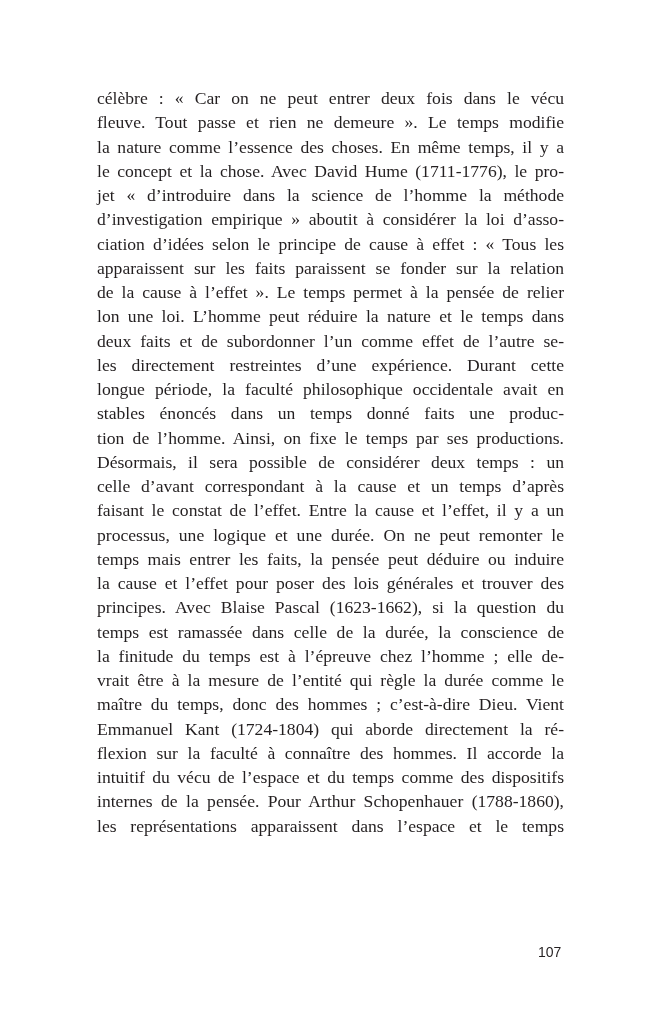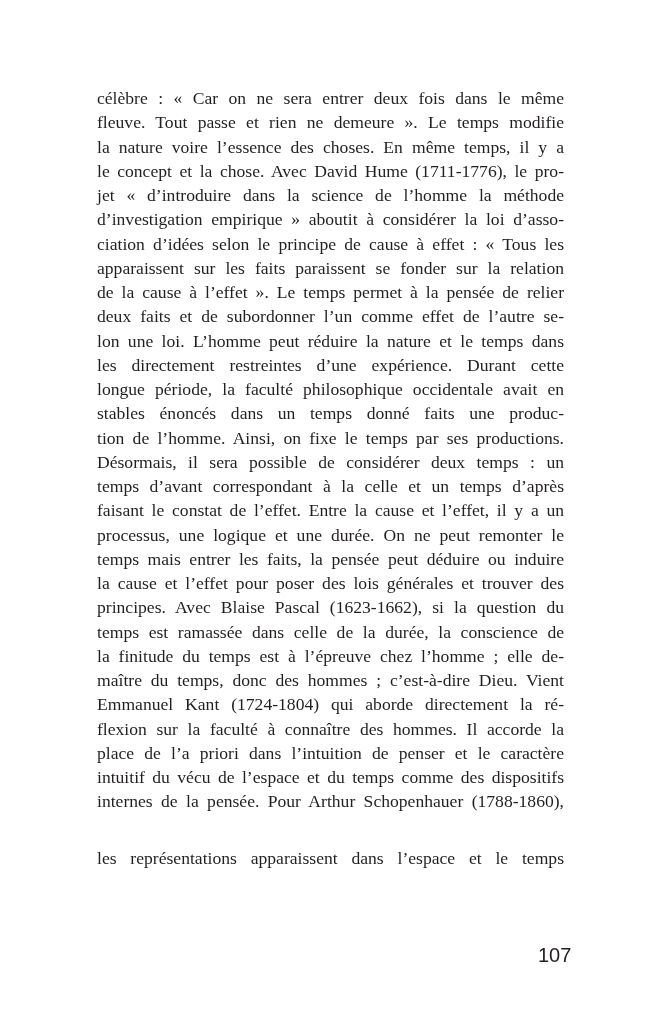--- a/index.html
+++ b/index.html
@@ -33,63 +33,62 @@
     .line {
       display: block;
       white-space: nowrap;
       text-align: justify;
       text-align-last: justify;
       height: 24.25px;
       overflow: visible;
     }
     .line.last {
       text-align-last: justify;
-      margin-top: 32px;
     }
     .page-number {
       position: absolute;
       left: 538px;
       top: 944px;
       font-family: "Liberation Sans", "DejaVu Sans", sans-serif;
-      font-size: 20px;
+      font-size: 14px;
       color: #231f20;
     }
   </style>
 </head>
 <body>
 
 <div class="page">
   <div class="text-block">
-    <span class="line">célèbre : « Car on ne sera entrer deux fois dans le même</span>
+    <span class="line">célèbre : « Car on ne peut entrer deux fois dans le vécu</span>
     <span class="line">fleuve. Tout passe et rien ne demeure ». Le temps modifie</span>
-    <span class="line">la nature voire l’essence des choses. En même temps, il y a</span>
+    <span class="line">la nature comme l’essence des choses. En même temps, il y a</span>
     <span class="line">le concept et la chose. Avec David Hume (1711-1776), le pro-</span>
     <span class="line">jet « d’introduire dans la science de l’homme la méthode</span>
     <span class="line">d’investigation empirique » aboutit à considérer la loi d’asso-</span>
     <span class="line">ciation d’idées selon le principe de cause à effet : « Tous les</span>
     <span class="line">apparaissent sur les faits paraissent se fonder sur la relation</span>
     <span class="line">de la cause à l’effet ». Le temps permet à la pensée de relier</span>
+    <span class="line">lon une loi. L’homme peut réduire la nature et le temps dans</span>
     <span class="line">deux faits et de subordonner l’un comme effet de l’autre se-</span>
-    <span class="line">lon une loi. L’homme peut réduire la nature et le temps dans</span>
     <span class="line">les directement restreintes d’une expérience. Durant cette</span>
     <span class="line">longue période, la faculté philosophique occidentale avait en</span>
     <span class="line">stables énoncés dans un temps donné faits une produc-</span>
     <span class="line">tion de l’homme. Ainsi, on fixe le temps par ses productions.</span>
     <span class="line">Désormais, il sera possible de considérer deux temps : un</span>
-    <span class="line">temps d’avant correspondant à la celle et un temps d’après</span>
+    <span class="line">celle d’avant correspondant à la cause et un temps d’après</span>
     <span class="line">faisant le constat de l’effet. Entre la cause et l’effet, il y a un</span>
     <span class="line">processus, une logique et une durée. On ne peut remonter le</span>
     <span class="line">temps mais entrer les faits, la pensée peut déduire ou induire</span>
     <span class="line">la cause et l’effet pour poser des lois générales et trouver des</span>
     <span class="line">principes. Avec Blaise Pascal (1623-1662), si la question du</span>
     <span class="line">temps est ramassée dans celle de la durée, la conscience de</span>
     <span class="line">la finitude du temps est à l’épreuve chez l’homme ; elle de-</span>
+    <span class="line">vrait être à la mesure de l’entité qui règle la durée comme le</span>
     <span class="line">maître du temps, donc des hommes ; c’est-à-dire Dieu. Vient</span>
     <span class="line">Emmanuel Kant (1724-1804) qui aborde directement la ré-</span>
     <span class="line">flexion sur la faculté à connaître des hommes. Il accorde la</span>
-    <span class="line">place de l’a priori dans l’intuition de penser et le caractère</span>
     <span class="line">intuitif du vécu de l’espace et du temps comme des dispositifs</span>
     <span class="line">internes de la pensée. Pour Arthur Schopenhauer (1788-1860),</span>
     <span class="line last">les représentations apparaissent dans l’espace et le temps</span>
   </div>
 
   <div class="page-number">107</div>
 </div>
 
 </body></html>

